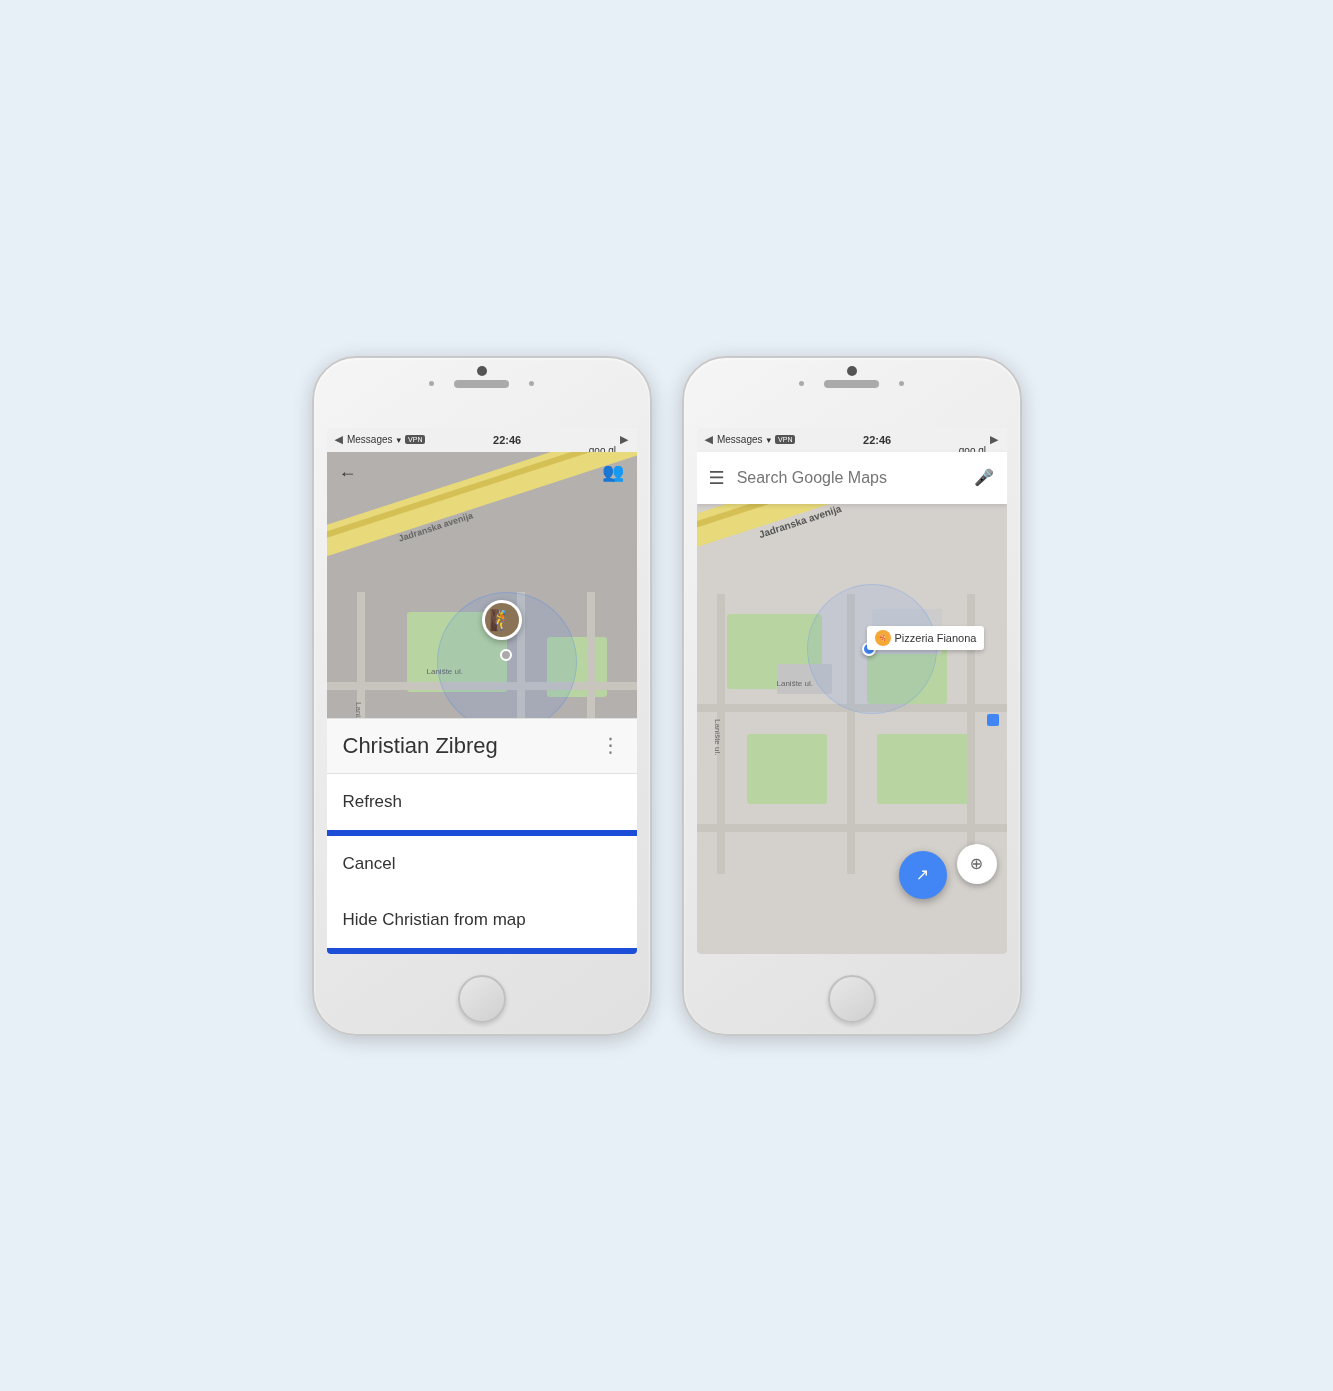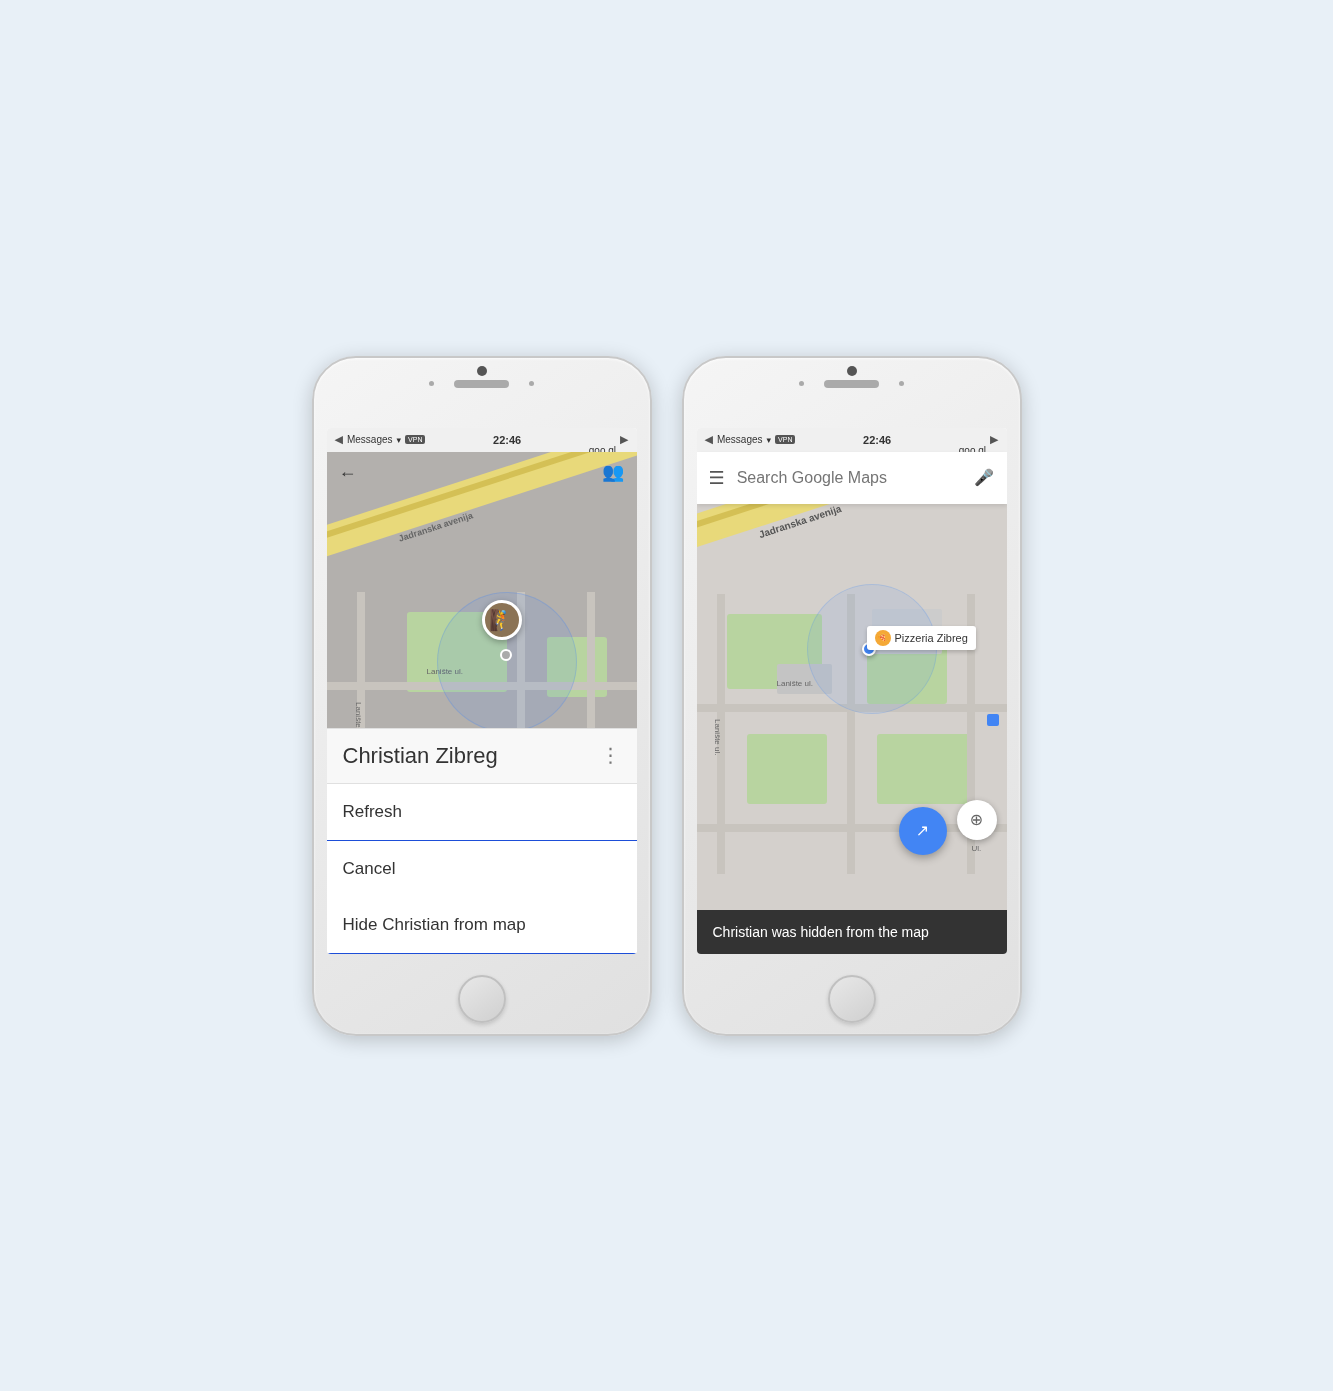--- a/index.html
+++ b/index.html
@@ -188,21 +188,21 @@
       font-weight: 400;
       color: #333;
     }
     .menu-dots {
       font-size: 20px;
       color: #777;
       cursor: pointer;
     }
     .menu-item {
       padding: 18px 16px;
-      border-bottom: 1px solid #1d4ed8;
+      border-bottom: 6px solid #1d4ed8;
       font-size: 17px;
       color: #333;
       cursor: pointer;
     }
 
     
     .phone2-map {
       flex: 1;
       background: #d4d0cc;
       position: relative;
@@ -476,36 +476,33 @@
           <div style="position:absolute;top:160px;left:80px;width:55px;height:30px;background:#c4c4c4;border-radius:2px;z-index:3;"></div>
 
           <div style="position:absolute;top:210px;left:290px;width:12px;height:12px;background:#4285f4;border-radius:2px;z-index:5;"></div>
 
           <div style="position:absolute;top:80px;left:110px;width:130px;height:130px;border-radius:50%;background:rgba(66,133,244,0.1);border:1px solid rgba(66,133,244,0.2);z-index:6;"></div>
 
           <div class="location-blue-dot" style="top:138px;left:165px;z-index:8;"></div>
 
           <div class="pizza-label" style="top:122px;left:170px;z-index:9;">
             <div class="pizza-icon-dot">🍕</div>
-            <span>Pizzeria Zibreg</span>
+            <span>Pizzeria Fianona</span>
           </div>
 
           <div class="location-btn" style="bottom:70px;right:10px;z-index:8;">
             <span>⊕</span>
           </div>
 
           <div class="fab-blue" style="bottom:55px;right:60px;z-index:7;">
             <span style="font-size:16px;">↗</span>
           </div>
 
         </div>
 
-        <div class="snackbar">
-          <span>Christian was hidden from the map</span>
-        </div>
 
       </div>
     </div>
 
     <div class="phone-bottom">
       <div class="home-button"></div>
     </div>
   </div>
 
 </div>

